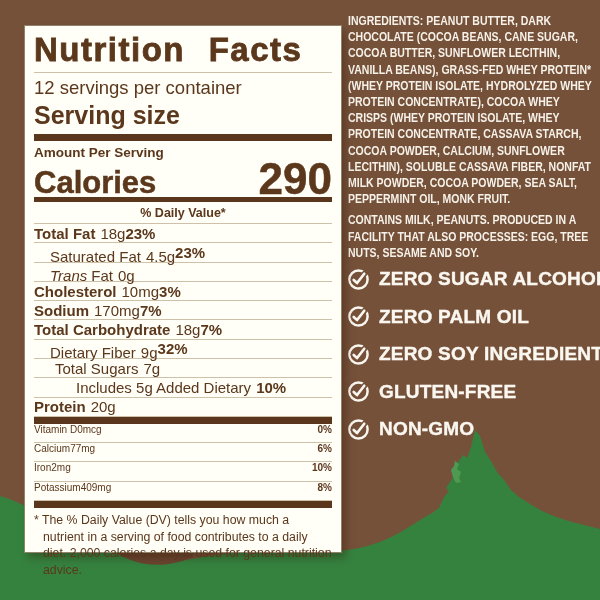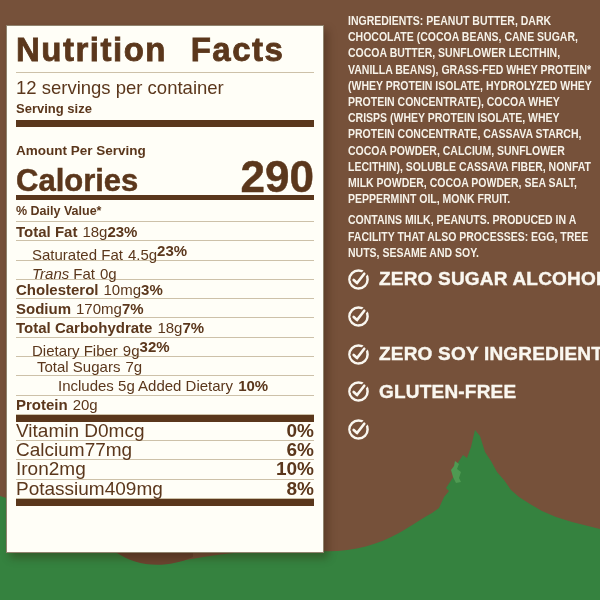--- a/index.html
+++ b/index.html
@@ -5,54 +5,54 @@
   html,body{margin:0;padding:0;background:#76513A;}
   .stage{
     position:relative;width:600px;height:600px;overflow:hidden;
     background:#76513A;
     font-family:"Liberation Sans", sans-serif;
   }
   svg.landscape{position:absolute;left:0;top:0;z-index:0;}
 
   
   .panel{
-    position:absolute;left:6px;top:25px;width:318px;height:528px;z-index:2;
+    position:absolute;left:24px;top:25px;width:318px;height:528px;z-index:2;
     background:#FFFEF7;color:#5B371C;box-sizing:border-box;
     border:1px solid #90836e;
     box-shadow:4px 5px 8px rgba(45,22,5,.35);
     padding:5px 9px 0 9px;
   }
   .nf-title{
     font-size:33px;font-weight:bold;line-height:38px;white-space:nowrap;
     letter-spacing:1.5px;word-spacing:13px;
     -webkit-text-stroke:0.8px #5B371C;
     border-bottom:1px solid #cdc1a9;padding-bottom:3px;
   }
   .servings{font-size:18.5px;padding:4px 0 1px 0;}
-  .serving-size{display:flex;justify-content:flex-start;font-weight:bold;font-size:13px;padding:1px 0 4px 0;}
+  .serving-size{display:flex;justify-content:flex-end;font-weight:bold;font-size:25px;padding:1px 0 4px 0;flex-direction:column;}
   .bar{background:#5A371C;}
   .bar.thick{height:7px;}
   .bar.med{height:5px;}
-  .aps{font-weight:bold;font-size:13.5px;padding-top:4px;margin-top:12px;}
+  .aps{font-weight:bold;font-size:13.5px;padding-top:4px;}
   .calrow{display:flex;justify-content:space-between;align-items:flex-end;height:37px;}
   .cal-label{font-size:31px;font-weight:bold;line-height:.95;-webkit-text-stroke:0.5px #5B371C;}
   .cal-value{font-size:44px;font-weight:bold;line-height:.82;-webkit-text-stroke:0.5px #5B371C;}
-  .dv-head{text-align:left;font-size:12.5px;font-weight:bold;padding:4px 0 3px 0;border-bottom:1px solid #cdc1a9;}
+  .dv-head{text-align:center;font-size:12.5px;font-weight:bold;padding:4px 0 3px 0;border-bottom:1px solid #cdc1a9;}
   .row{display:flex;justify-content:flex-start;align-items:center;height:18.3px;
        font-size:15px;border-bottom:1px solid #cdc1a9;}
   .row .nm{white-space:nowrap;}
   .row.bold .b{font-weight:bold;}
   .row .amt{margin-left:5px;}
   .row .it{font-style:italic;margin-right:4px;}
   .row .dv{font-weight:bold;}
   .i1 .nm{padding-left:16px;margin-top:8px;}
   .i1b .nm{padding-left:21px;}
   .i2 .nm{padding-left:42px;}
-  .vrow{display:flex;justify-content:space-between;align-items:center;height:18.2px;
-        font-size:19px;border-bottom:1px solid #cdc1a9;}
+  .vrow{display:flex;justify-content:space-between;height:18.2px;
+        font-size:10px;border-bottom:1px solid #cdc1a9;}
   .vrow:last-of-type{border-bottom:none;}
   .vrow .dv{font-weight:bold;}
   .footnote{font-size:12.3px;line-height:1.37;padding:4px 0 0 9px;text-indent:-9px;}
 
   
   .ing-wrap{
     position:absolute;left:348px;top:13px;width:306px;z-index:1;
     transform:scaleX(0.815);transform-origin:0 0;
     color:#F6F2E9;font-weight:bold;font-size:12.9px;line-height:16.2px;
     letter-spacing:0;
@@ -151,20 +151,21 @@
     <div class="vrow">
       <span class="nm"><span>Iron</span><span class="amt">2mg</span></span>
       <span class="dv">10%</span>
     </div>
     <div class="vrow">
       <span class="nm"><span>Potassium</span><span class="amt">409mg</span></span>
       <span class="dv">8%</span>
     </div>
 
     <div class="bar thick"></div>
+    <div class="footnote">* The % Daily Value (DV) tells you how much a nutrient in a serving of food contributes to a daily diet. 2,000 calories a day is used for general nutrition advice.</div>
   </div>
 
   <div class="ing-wrap">
     <p>INGREDIENTS: PEANUT BUTTER, DARK CHOCOLATE (COCOA BEANS, CANE SUGAR, COCOA BUTTER, SUNFLOWER LECITHIN, VANILLA BEANS), GRASS-FED WHEY PROTEIN* (WHEY PROTEIN ISOLATE, HYDROLYZED WHEY PROTEIN CONCENTRATE), COCOA WHEY CRISPS (WHEY PROTEIN ISOLATE, WHEY PROTEIN CONCENTRATE, CASSAVA STARCH, COCOA POWDER, CALCIUM, SUNFLOWER LECITHIN), SOLUBLE CASSAVA FIBER, NONFAT MILK POWDER, COCOA POWDER, SEA SALT, PEPPERMINT OIL, MONK FRUIT.</p>
     <p>CONTAINS MILK, PEANUTS. PRODUCED IN A FACILITY THAT ALSO PROCESSES: EGG, TREE NUTS, SESAME AND SOY.</p>
   </div>
 
   <div class="claims">
     <div class="claim">
       <svg width="23" height="23" viewBox="0 0 24 24">
@@ -173,20 +174,21 @@
         <path d="M7 12.5 L10.5 15.7 L18 6" fill="none" stroke="#FAF7F0" stroke-width="2.8" stroke-linecap="round" stroke-linejoin="round"></path>
       </svg>
       <span class="txt">ZERO SUGAR ALCOHOLS</span>
     </div>
     <div class="claim">
       <svg width="23" height="23" viewBox="0 0 24 24">
         <circle cx="12" cy="12" r="9.5" fill="none" stroke="#FAF7F0" stroke-width="2.6"></circle>
         <path d="M6.8 12.5 L10.5 15.9 L18.4 5.7" fill="none" stroke="#76513A" stroke-width="6" stroke-linecap="round"></path>
         <path d="M7 12.5 L10.5 15.7 L18 6" fill="none" stroke="#FAF7F0" stroke-width="2.8" stroke-linecap="round" stroke-linejoin="round"></path>
       </svg>
+      <span class="txt">ZERO PALM OIL</span>
     </div>
     <div class="claim">
       <svg width="23" height="23" viewBox="0 0 24 24">
         <circle cx="12" cy="12" r="9.5" fill="none" stroke="#FAF7F0" stroke-width="2.6"></circle>
         <path d="M6.8 12.5 L10.5 15.9 L18.4 5.7" fill="none" stroke="#76513A" stroke-width="6" stroke-linecap="round"></path>
         <path d="M7 12.5 L10.5 15.7 L18 6" fill="none" stroke="#FAF7F0" stroke-width="2.8" stroke-linecap="round" stroke-linejoin="round"></path>
       </svg>
       <span class="txt">ZERO SOY INGREDIENTS</span>
     </div>
     <div class="claim">
@@ -196,16 +198,17 @@
         <path d="M7 12.5 L10.5 15.7 L18 6" fill="none" stroke="#FAF7F0" stroke-width="2.8" stroke-linecap="round" stroke-linejoin="round"></path>
       </svg>
       <span class="txt">GLUTEN-FREE</span>
     </div>
     <div class="claim">
       <svg width="23" height="23" viewBox="0 0 24 24">
         <circle cx="12" cy="12" r="9.5" fill="none" stroke="#FAF7F0" stroke-width="2.6"></circle>
         <path d="M6.8 12.5 L10.5 15.9 L18.4 5.7" fill="none" stroke="#76513A" stroke-width="6" stroke-linecap="round"></path>
         <path d="M7 12.5 L10.5 15.7 L18 6" fill="none" stroke="#FAF7F0" stroke-width="2.8" stroke-linecap="round" stroke-linejoin="round"></path>
       </svg>
+      <span class="txt">NON-GMO</span>
     </div>
   </div>
 
 </div>
 
 </body></html>

